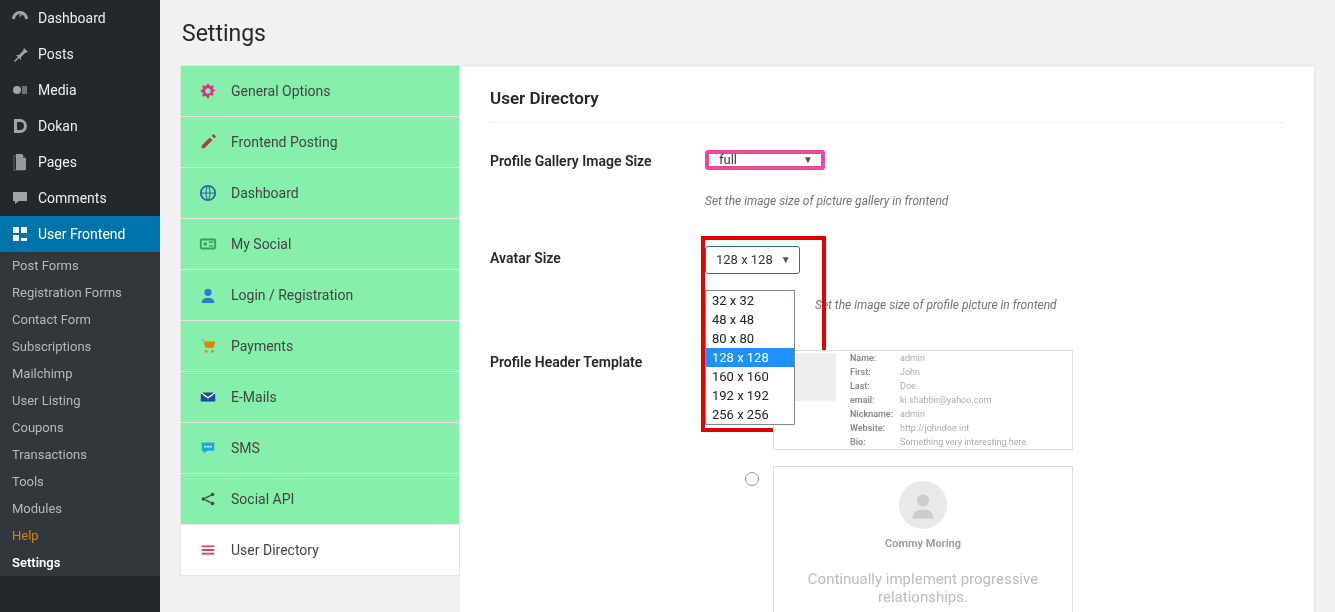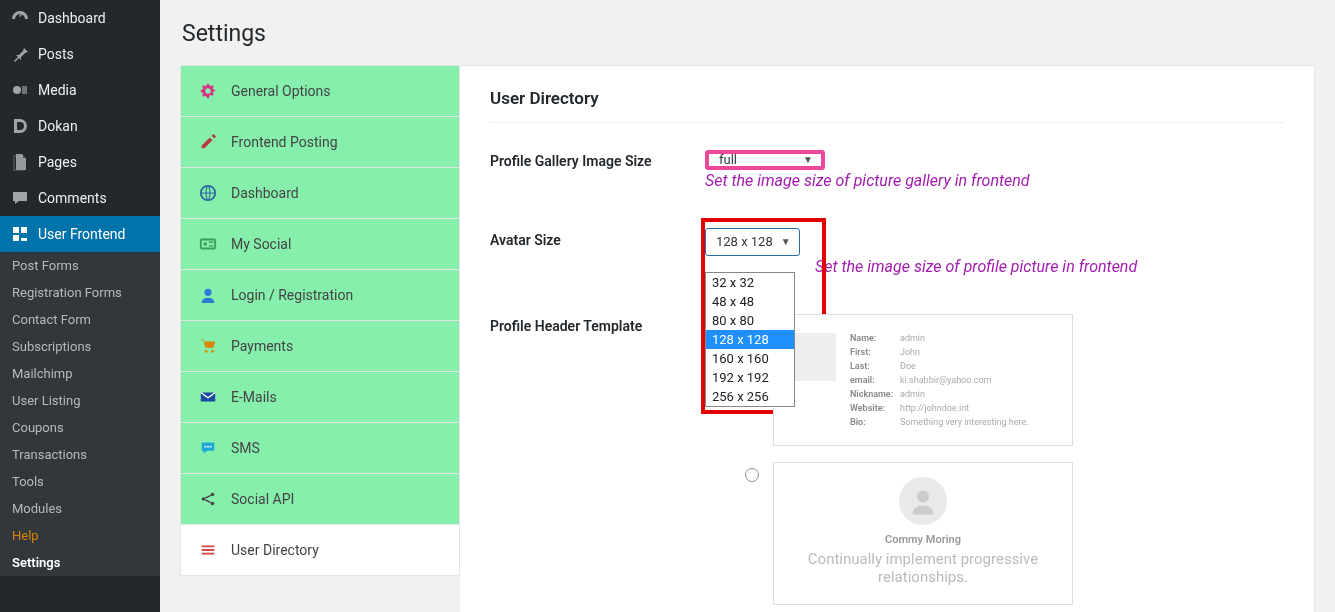--- a/index.html
+++ b/index.html
@@ -28,48 +28,48 @@
 .tab:last-child { border-bottom:none; }
 .tab .tico { width:18px; height:18px; display:flex; align-items:center; justify-content:center; }
 .tab.active { background:#fff; box-shadow:inset 3px 0 0 #fff; }
 
 
 .panel { flex:1; background:#fff; border:1px solid #e5e5e5; border-left:none; padding:22px 30px 30px 30px; min-height:548px; }
 .section-title { font-size:17px; font-weight:600; color:#23282d; padding-bottom:14px; border-bottom:1px solid #eee; margin-bottom:26px; }
 .form-row { display:flex; margin-bottom:38px; }
 .form-label { width:215px; font-size:14px; font-weight:600; color:#23282d; padding-top:4px; }
 .form-field { flex:1; position:relative; }
-.helper { font-style:italic; color:#a21caf; font-size:16px; margin-top:1px; }
+.helper { font-style:italic; color:#737373; font-size:12px; margin-top:24px; }
 
 
 .select { display:inline-flex; align-items:center; justify-content:space-between; border:4px solid #ec4899; border-radius:3px; background:#fff; height:20px; padding:0 8px 0 10px; font-size:13px; min-width:120px; cursor:pointer; color:#32373c; }
 .select .caret { margin-left:8px; font-size:10px; color:#555; }
 
 
 .highlight-box { position:absolute; border:4px solid #e00000; width:125px; padding:6px; left:-4px; top:-10px; height:196px; pointer-events:none; }
 .avatar-select-wrap { position:relative; display:inline-block; }
 .avatar-select { border:1px solid #2271b1; height:28px; min-width:90px; }
 .dropdown { position:absolute; left:0; top:44px; width:90px; border:1px solid #7e8993; background:#fff; z-index:5; }
 .dropdown .opt { padding:2px 6px; font-size:13px; color:#222; cursor:pointer; }
 .dropdown .opt.sel { background:#1e90ff; color:#fff; }
 
 
 .tpl-list { display:flex; flex-direction:column; gap:16px; }
 .tpl-item { display:flex; align-items:flex-start; gap:14px; }
 .tpl-radio { width:14px; height:14px; border:1px solid #8c8f94; border-radius:50%; margin-top:6px; background:#fff; position:relative; }
 .tpl-radio.checked::after { content:""; position:absolute; inset:2px; border-radius:50%; background:#2271b1; }
 .tpl-thumb { border:1px solid #ddd; background:#fff; width:300px; }
-.thumb1 { padding:18px 14px; display:flex; gap:14px; }
+.thumb1 { padding:2px 14px; display:flex; gap:14px; }
 .thumb1 .av { width:48px; height:48px; background:#eee; }
 .thumb1 .rows { flex:1; display:flex; flex-direction:column; gap:4px; font-size:9px; color:#aaa; }
 .thumb1 .rows .r { display:flex; }
 .thumb1 .rows .r .k { width:50px; font-weight:600; color:#888; }
 .thumb2 { text-align:center; padding:14px 10px 18px; }
 .thumb2 .av { width:48px; height:48px; border-radius:50%; background:#e9e9e9; margin:0 auto 8px; display:flex; align-items:center; justify-content:center; }
-.thumb2 .nm { font-size:11px; font-weight:600; color:#999; margin-bottom:4px; }
+.thumb2 .nm { font-size:11px; font-weight:600; color:#999; margin-bottom:20px; }
 .thumb2 .ds { font-size:15px; color:#bbb; }
 .thumb3 { height:28px; background:linear-gradient(120deg,#3a6a8a,#7aa0b8); }
 
 svg { display:block; }
 </style>
 </head>
 <body>
 
 <div class="admin-sidebar">
   <div class="item">

